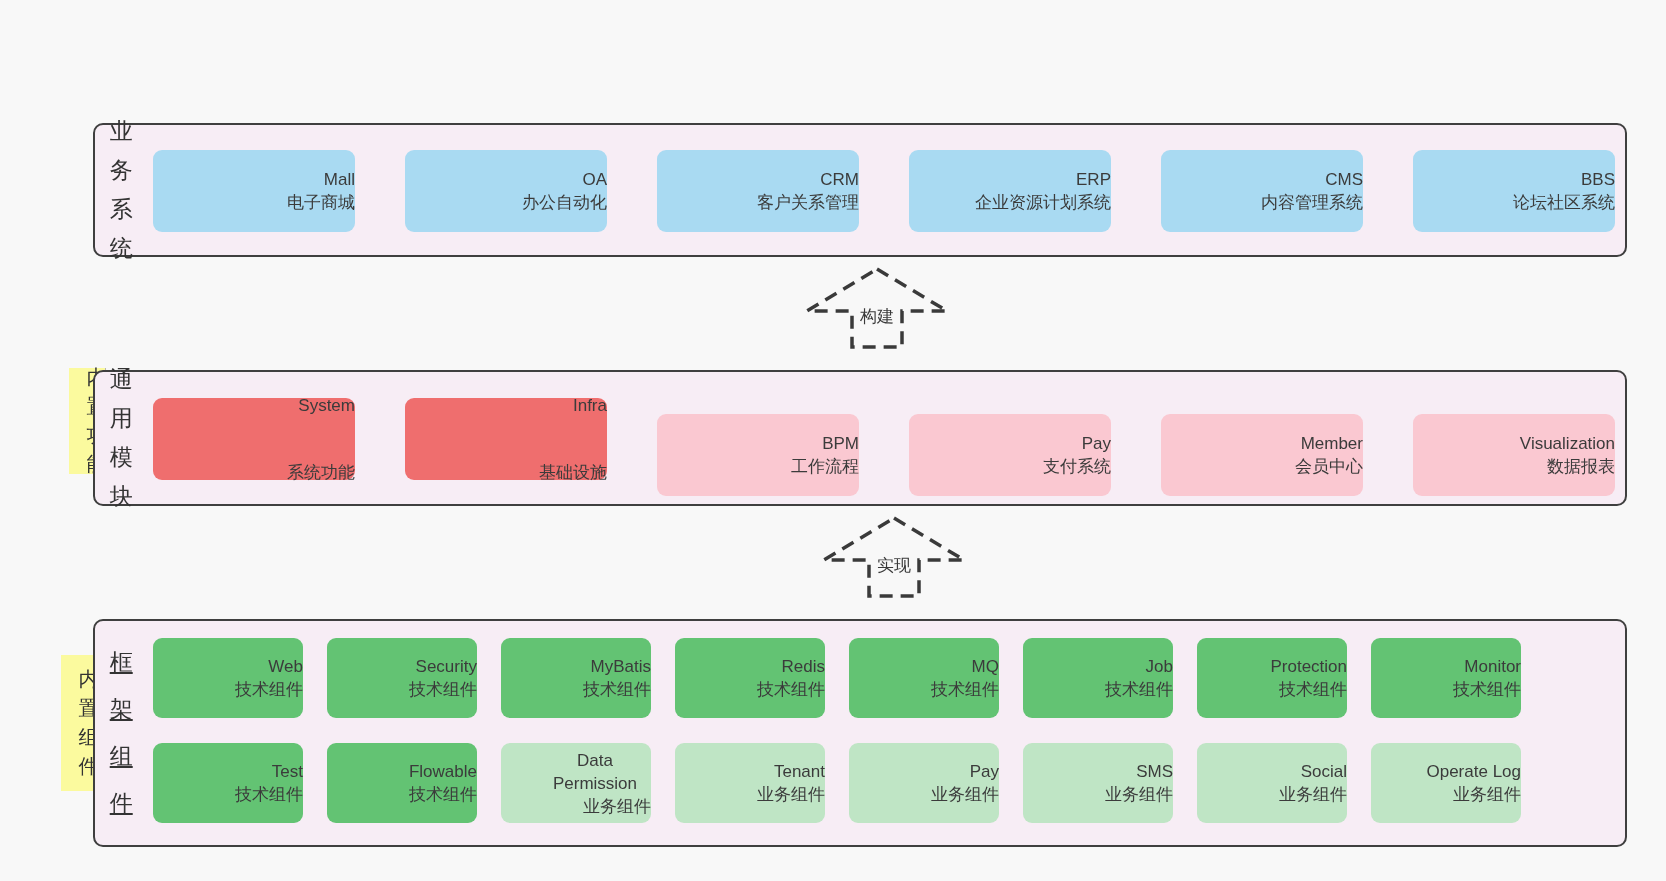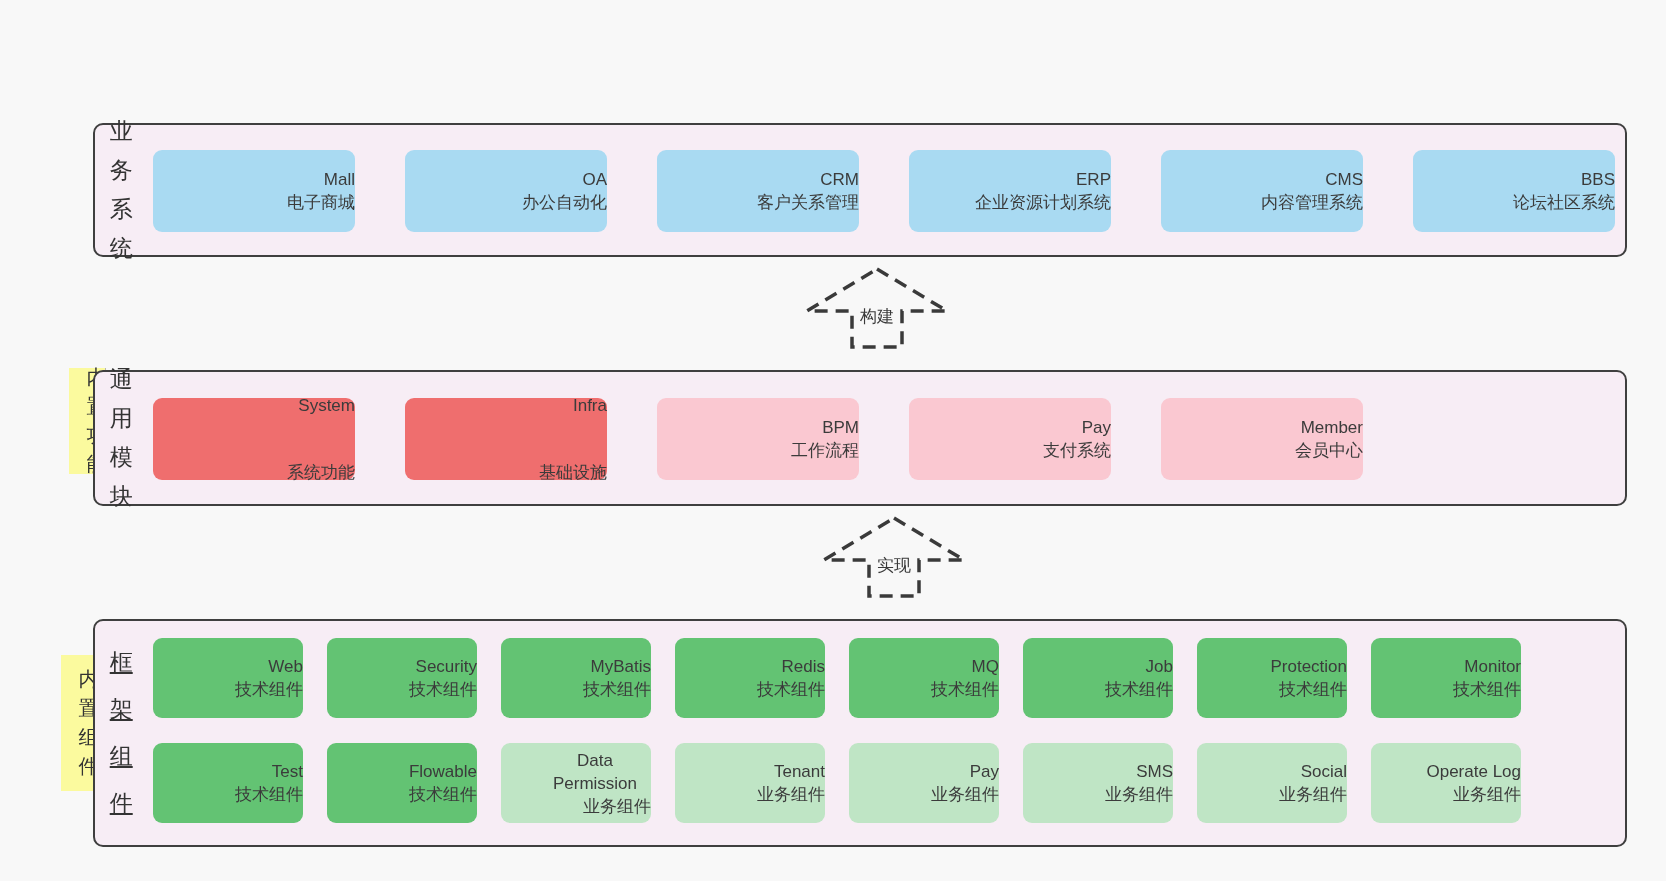--- a/index.html
+++ b/index.html
@@ -47,21 +47,21 @@
     align-items: flex-end;
     text-align: center;
     font-size: 17px;
     line-height: 23px;
   }
   .box-big { width: 202px; height: 82px; }
   .box-small { width: 150px; height: 80px; padding: 0 0; box-sizing: border-box; }
   .box-small .box-name { max-width: 112px; }
   .blue       { background: var(--blue, #a9daf2); }
   .red        { background: var(--red, #ef6e6e); gap: 44px; }
-  .pink       { background: var(--pink, #fac8d1); }
+  .pink       { background: var(--pink, #fac8d1); margin-top: 16px; }
   .green      { background: var(--green, #63c373); }
   .lightgreen { background: var(--lightgreen, #bfe5c5); }
   .sticky {
     position: absolute;
     width: 55px;
     background: var(--sticky-yellow, #fbfa9e);
     display: flex;
     align-items: center;
     justify-content: center;
     margin-left: 31px;
@@ -159,20 +159,24 @@
       <div>工作流程</div>
     </div>
     <div class="box box-big pink">
       <div>Pay</div>
       <div>支付系统</div>
     </div>
     <div class="box box-big pink">
       <div>Member</div>
       <div>会员中心</div>
     </div>
+    <div class="box box-big pink">
+      <div>Visualization</div>
+      <div>数据报表</div>
+    </div>
   </div>
 </div>
 
 <div class="arrow" style="left:821px;top:515px">
   <svg width="146" height="84" viewBox="0 0 146 84">
     <polygon points="73,3 143,45 98,45 98,81 48,81 48,45 3,45"></polygon>
   </svg>
   <span class="arrow-label">实现</span>
 </div>
 

